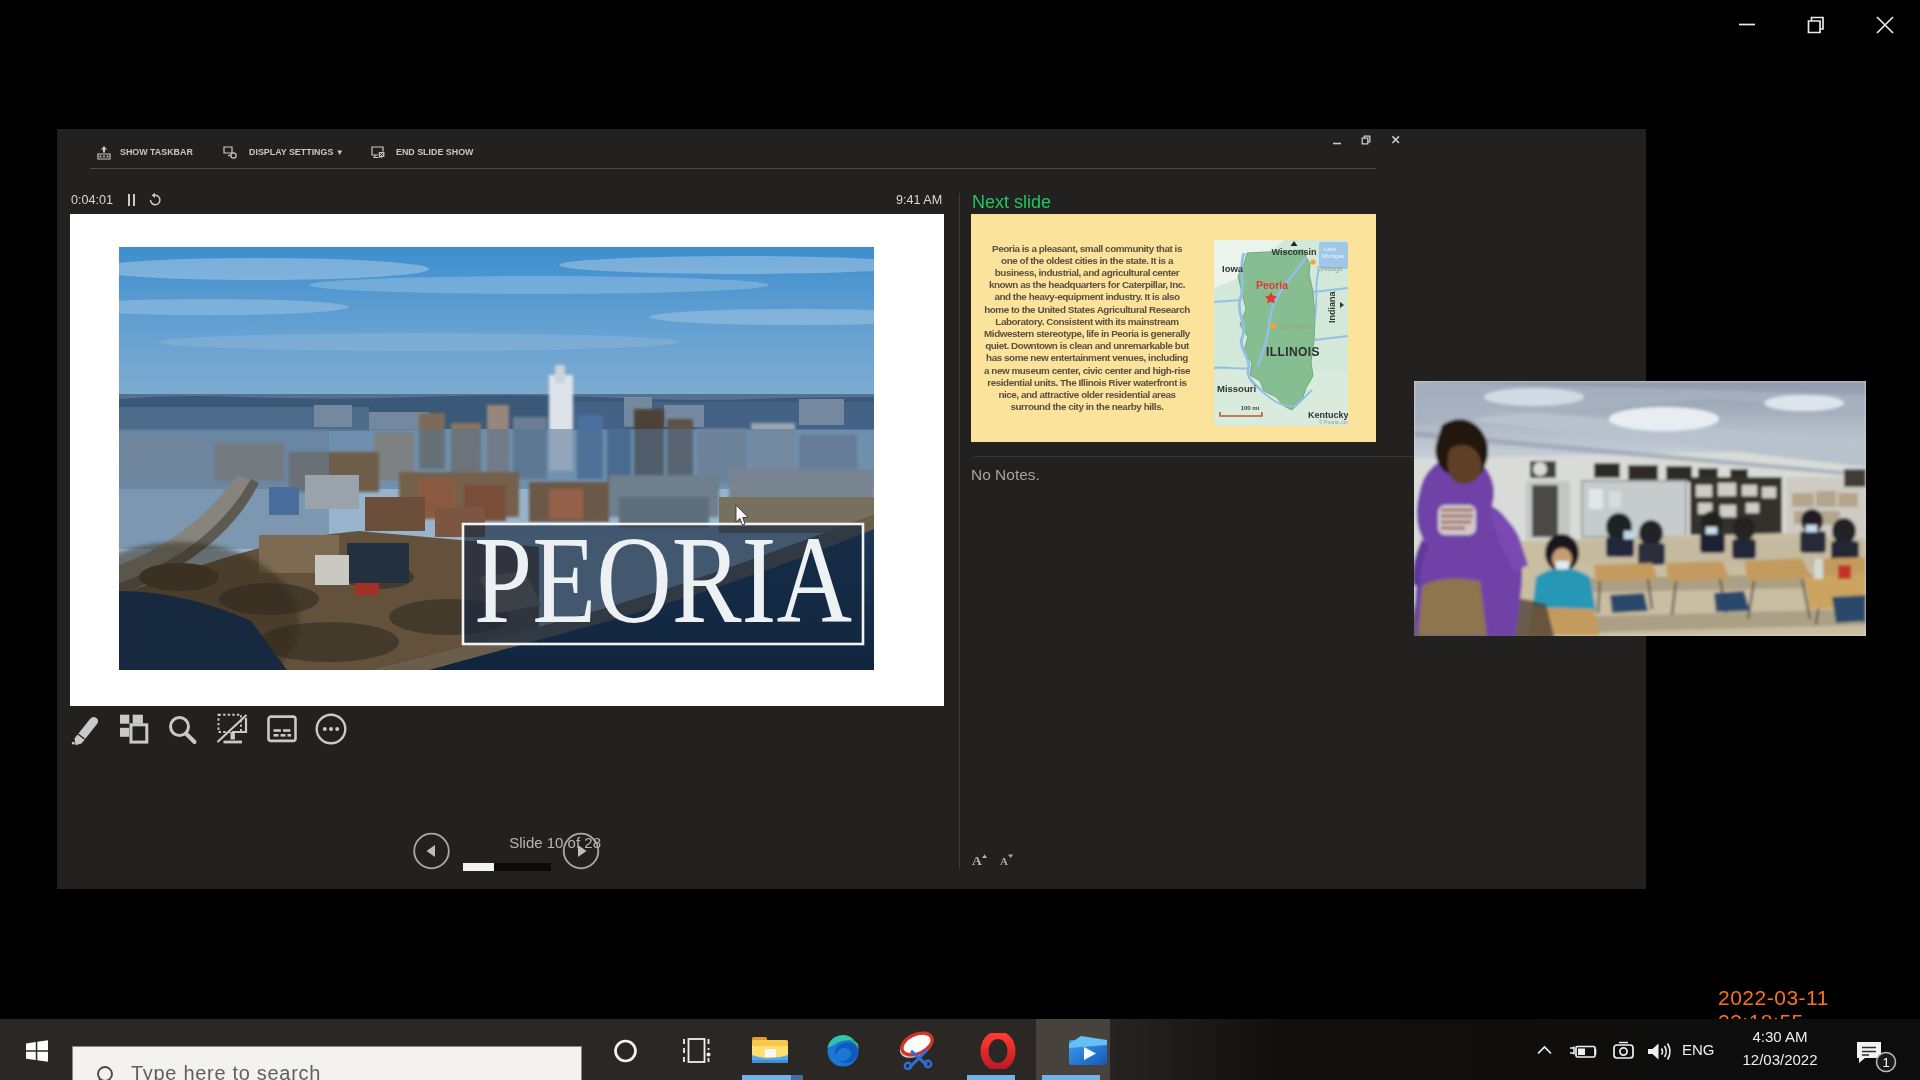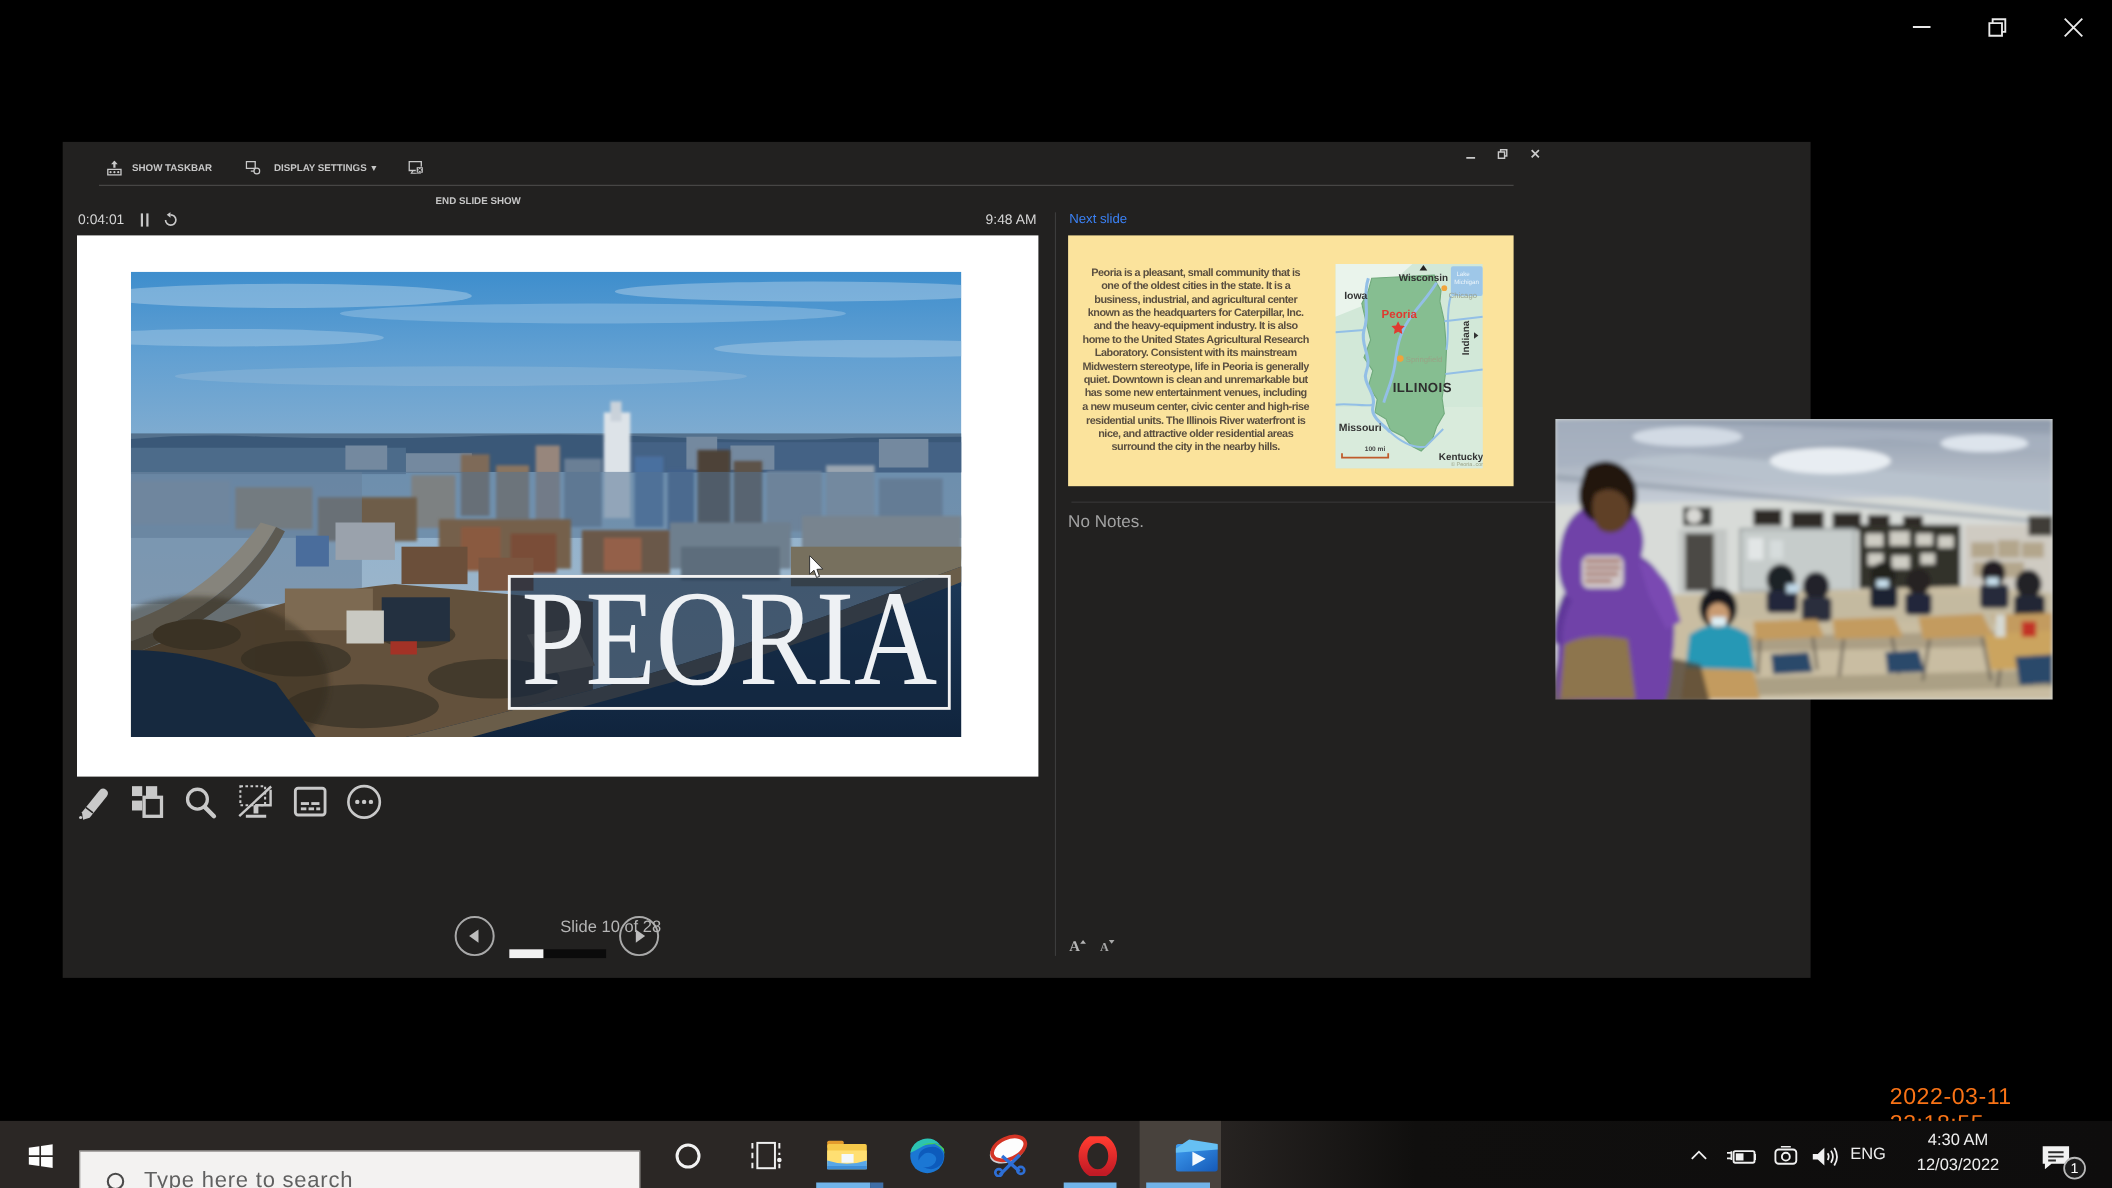--- a/index.html
+++ b/index.html
@@ -49,31 +49,31 @@
     <circle cx="10.5" cy="9.5" r="2.6" fill="#222120" stroke="#c9c9c9" stroke-width="1.2"></circle>
   </svg>
   <div class="tbtxt" style="left:192px;">DISPLAY SETTINGS <span style="font-size:8px;">▼</span></div>
   <svg class="abs" style="left:314px;top:17px" width="15" height="14" viewBox="0 0 15 14">
     <path d="M1 1 h11 v8 h-11 z" fill="none" stroke="#c9c9c9" stroke-width="1.2"></path>
     <path d="M4.5 9 l-1.5 2.5 h8 L9.5 9" stroke="#c9c9c9" stroke-width="1.1" fill="none"></path>
     <rect x="7" y="5.5" width="7" height="6" fill="#222120"></rect>
     <rect x="7.8" y="6" width="5.6" height="5" fill="#c9c9c9"></rect>
     <path d="M9 7.1 l3.2 2.8 M12.2 7.1 l-3.2 2.8" stroke="#222120" stroke-width="1"></path>
   </svg>
-  <div class="tbtxt" style="left:339px;margin-top:30px;">END SLIDE SHOW</div>
+  <div class="tbtxt" style="left:339px;">END SLIDE SHOW</div>
   <div class="abs" style="left:33px;top:38.5px;width:1286px;height:1px;background:#4c4b4a;"></div>
 
   <div class="abs" style="left:14px;top:64px;font-size:12.6px;color:#d6d6d6;">0:04:01</div>
   <div class="abs" style="left:70.5px;top:65px;width:2.6px;height:12px;background:#c9c9c9;"></div>
   <div class="abs" style="left:75.5px;top:65px;width:2.6px;height:12px;background:#c9c9c9;"></div>
   <svg class="abs" style="left:91px;top:64px" width="14" height="14" viewBox="0 0 14 14">
     <path d="M2.5 7 A 4.7 4.7 0 1 0 7 2.3" fill="none" stroke="#c9c9c9" stroke-width="1.5"></path>
     <path d="M7 -0.2 l-3.4 2.5 L7 4.9 z" fill="#c9c9c9"></path>
   </svg>
-  <div class="abs" style="left:839px;top:64px;font-size:12.6px;color:#d6d6d6;">9:48 AM</div>
+  <div class="abs" style="left:839px;top:64px;font-size:12.6px;color:#d6d6d6;">9:41 AM</div>
 
   <div class="abs" style="left:12.5px;top:84.5px;width:874px;height:492px;background:#fff;">
     <svg class="abs" style="left:49.5px;top:33px" width="755" height="423" viewBox="0 0 755 423">
       <defs>
         <linearGradient id="sky" x1="0" y1="0" x2="0" y2="1">
           <stop offset="0" stop-color="#3e8ecd"></stop>
             <stop offset=".18" stop-color="#62a0d2"></stop>
           <stop offset=".45" stop-color="#8fb2cf"></stop>
             <stop offset=".75" stop-color="#9db5c9"></stop>
           <stop offset="1" stop-color="#a3b6c6"></stop>
@@ -216,21 +216,21 @@
     <circle cx="19.5" cy="20" r="17.3" fill="none" stroke="#a9a9a9" stroke-width="1.8"></circle>
     <path d="M23 14 L14.5 20 L23 26 z" fill="#bdbdbd"></path>
     <circle cx="169" cy="20" r="17.3" fill="none" stroke="#a9a9a9" stroke-width="1.8"></circle>
     <path d="M166 14 L174.5 20 L166 26 z" fill="#bdbdbd"></path>
   </svg>
   <div class="abs" style="left:356px;top:705px;width:188px;text-align:right;font-size:15px;color:#b5b5b5;white-space:nowrap;">Slide 10 of 28</div>
   <div class="abs" style="left:406px;top:733.5px;width:88px;height:8px;background:#0b0b0b;"></div>
   <div class="abs" style="left:406px;top:733.5px;width:30.5px;height:8px;background:#f2f2f2;"></div>
 
   <div class="abs" style="left:901.5px;top:64px;width:1px;height:676px;background:#3c3c3c;"></div>
-  <div class="abs" style="left:915px;top:63px;font-size:12px;color:#3b82f6;">Next slide</div>
+  <div class="abs" style="left:915px;top:63px;font-size:18px;color:#22c55e;">Next slide</div>
   <div class="abs" id="nextslide" style="left:914px;top:84.5px;width:405px;height:228px;background:#fbe39c;">
     <div class="abs" style="left:12px;top:29px;width:208px;text-align:center;font-size:9.9px;line-height:12.2px;color:#5a4f40;font-weight:bold;letter-spacing:-0.45px;">Peoria is a pleasant, small community that is one of the oldest cities in the state. It is a business, industrial, and agricultural center known as the headquarters for Caterpillar, Inc. and the heavy-equipment industry. It is also home to the United States Agricultural Research Laboratory. Consistent with its mainstream Midwestern stereotype, life in Peoria is generally quiet. Downtown is clean and unremarkable but has some new entertainment venues, including a new museum center, civic center and high-rise residential units. The Illinois River waterfront is nice, and attractive older residential areas surround the city in the nearby hills.</div>
     <svg class="abs" style="left:243px;top:26px" width="134" height="186" viewBox="0 0 134 186">
       <rect width="134" height="186" fill="#d2e8d8"></rect>
       <path d="M0 0 h70 L30 36 L0 48 z" fill="#eaf4ec"></path>
       <path d="M0 130 h134 v56 h-134 z" fill="#dcedde" opacity=".7"></path>
 
       <rect x="105" y="2" width="29" height="27" rx="2" fill="#9ec7e8"></rect>
 
       <path d="M33 13 L90 10 L92 17 L96 24 L95 34 L99 52 L101 78 L100 100 L97 122 L99 136 L92 148 L88 160 L78 170 L70 166 L62 157 L50 151 L46 141 L36 135 L38 123 L30 111 L34 97 L26 85 L32 69 L28 53 L24 36 L30 24 z" fill="#86be91" stroke="#70aa7c" stroke-width="1"></path>

